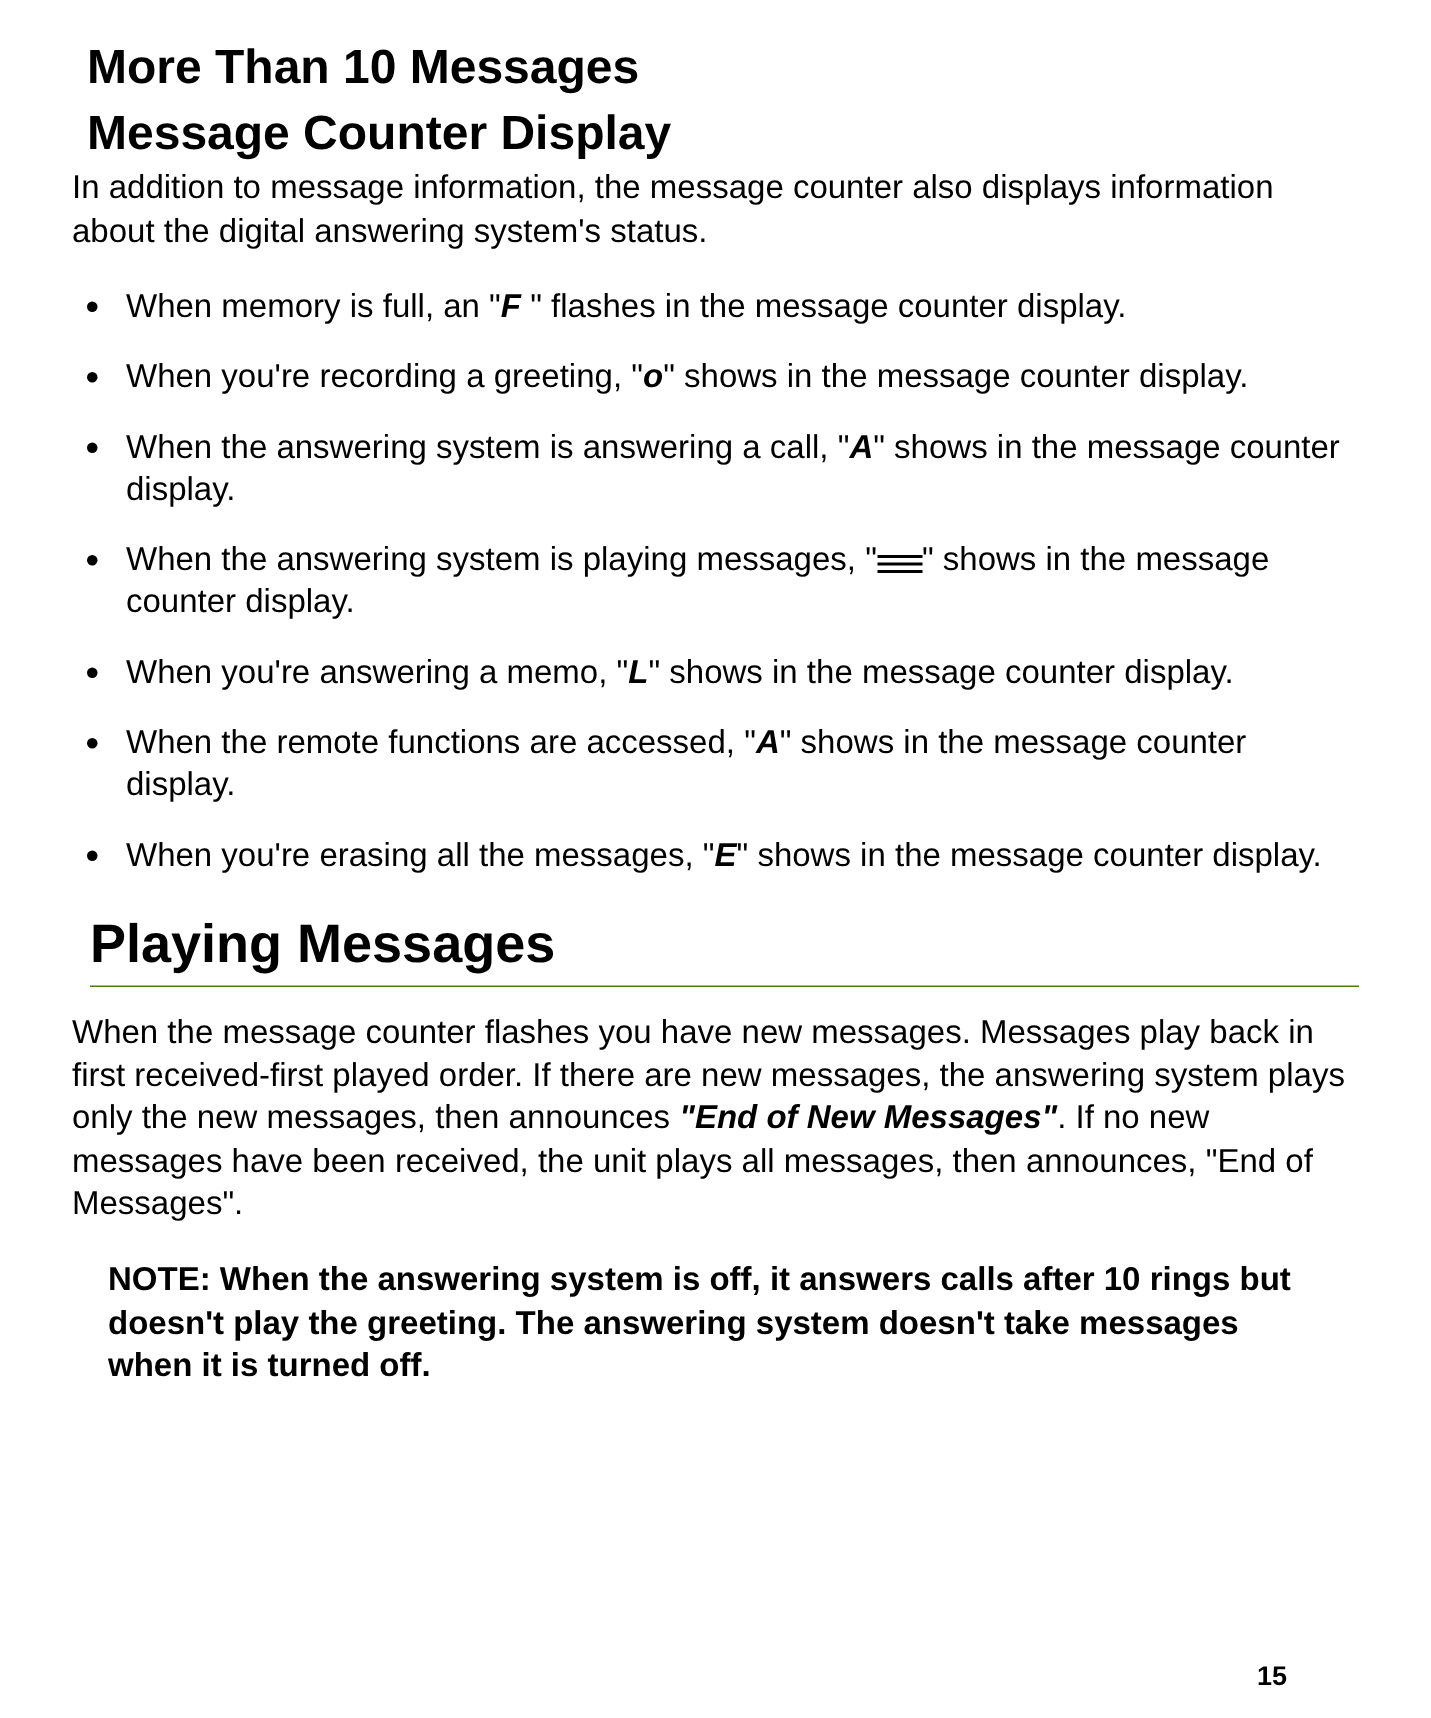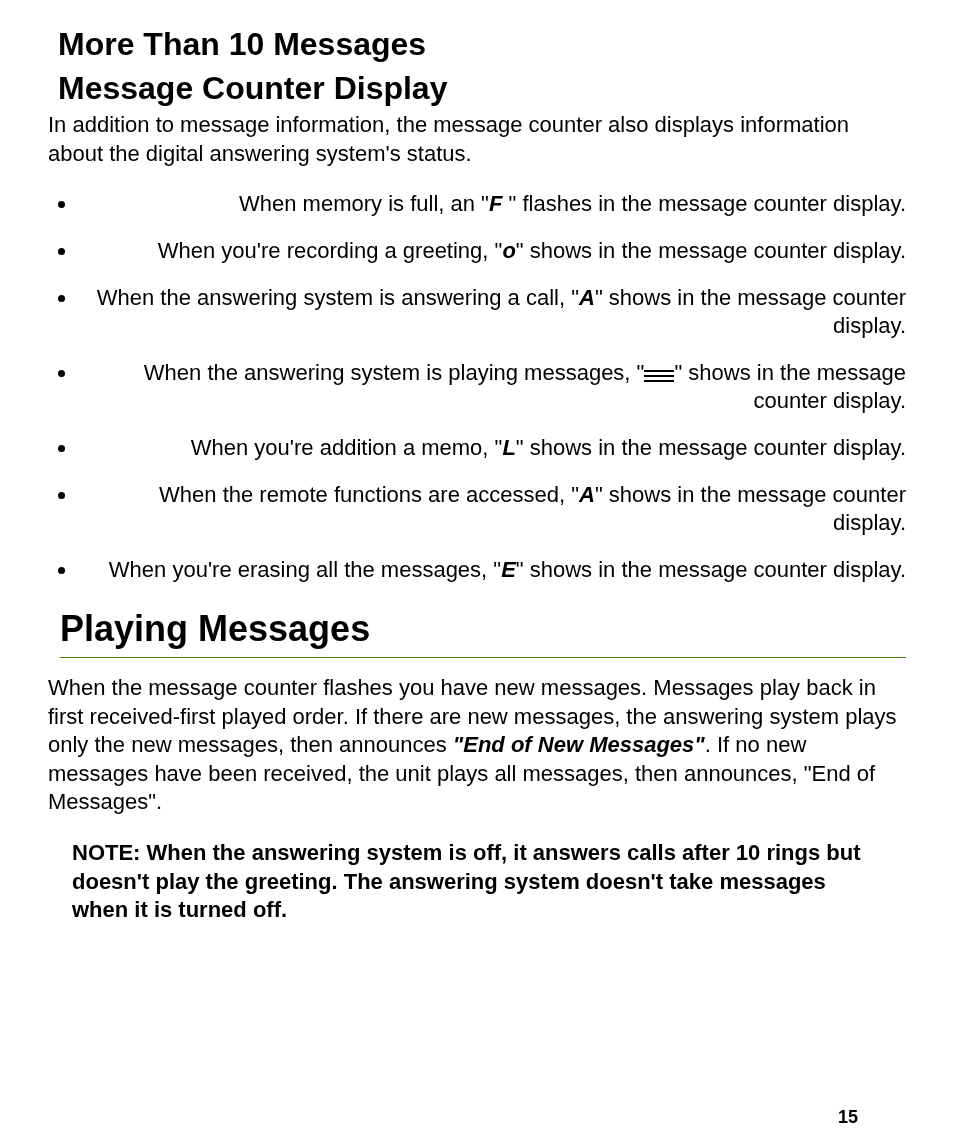--- a/index.html
+++ b/index.html
@@ -21,21 +21,20 @@
     font-weight: bold;
     margin: 0 0 2px 10px;
   }
   p {
     margin: 0 0 22px 0;
   }
   ul {
     margin: 0 0 22px 0;
     padding: 0 0 0 30px;
     list-style: disc;
-    text-align: right;
   }
   li {
     margin: 0 0 18px 0;
     padding-left: 6px;
   }
   .bi { font-weight: bold; font-style: italic; }
   h1.major {
     font-size: 36px;
     font-weight: bold;
     margin: 10px 0 0 12px;
@@ -87,21 +86,21 @@
   <li>
     <span>When you're recording a greeting, "</span><span class="bi">o</span><span>" shows in the message counter display.</span>
   </li>
   <li>
     <span>When the answering system is answering a call, "</span><span class="bi">A</span><span>" shows  in the message counter display.</span>
   </li>
   <li>
     <span>When the answering system is playing messages, "</span><span class="lines-icon"><span></span><span></span><span></span></span><span>" shows in the message counter display.</span>
   </li>
   <li>
-    <span>When you're addition a memo, "</span><span class="bi">L</span><span>" shows in the message counter display.</span>
+    <span>When you're answering a memo, "</span><span class="bi">L</span><span>" shows in the message counter display.</span>
   </li>
   <li>
     <span>When the remote functions are accessed, "</span><span class="bi">A</span><span>" shows in the message counter display.</span>
   </li>
   <li>
     <span>When you're erasing all the messages, "</span><span class="bi">E</span><span>" shows in the message counter display.</span>
   </li>
 </ul>
 
 <h1 class="major">Playing Messages</h1>

